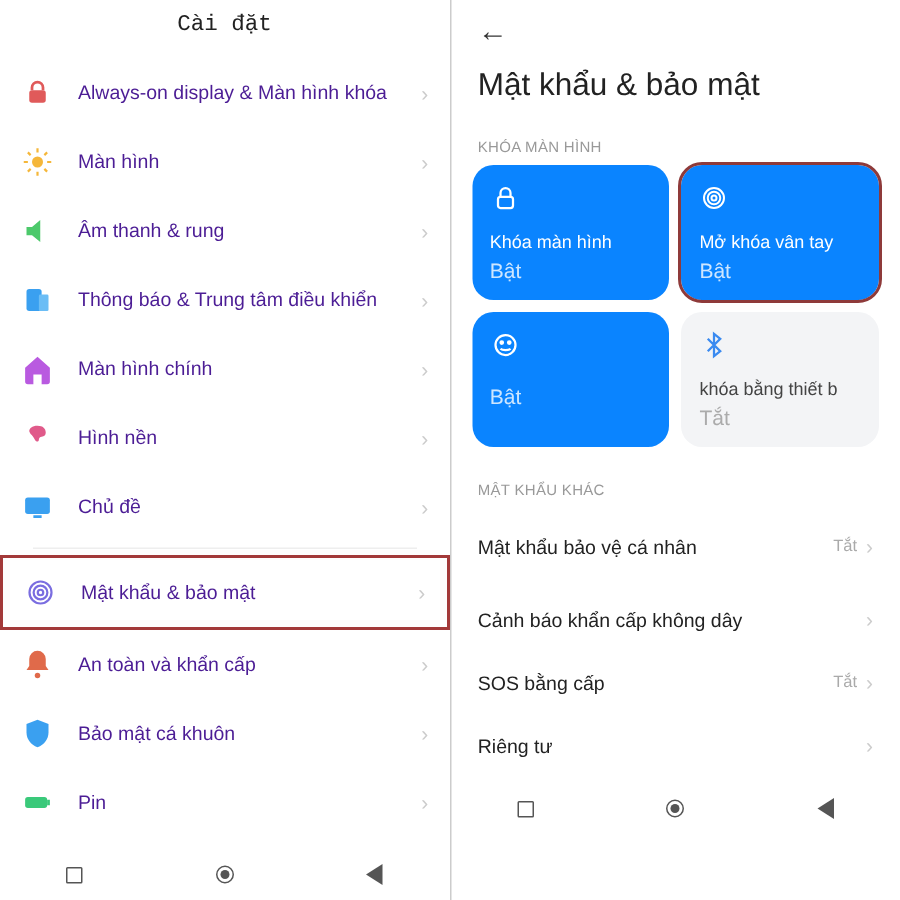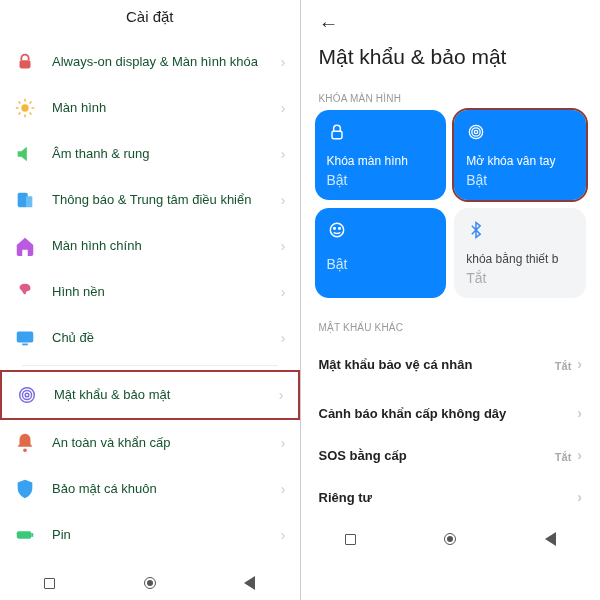--- a/index.html
+++ b/index.html
@@ -7,28 +7,28 @@
     width: 600px; height: 600px;
     font-family: -apple-system, Helvetica, Arial, sans-serif;
     background: #fff;
     display: flex;
     font-size: 13px;
     color: #222;
     overflow: hidden;
   }
   .pane { width: 300px; height: 600px; position: relative; display:flex; flex-direction:column;}
   .divider { width: 1px; background: #ccc; height:600px; }
-  .title-row { text-align:center; font-weight:500; font-size:15px; padding:8px 0 14px;}
+  .title-row { text-align:center; font-weight:500; font-size:15px; padding:8px 0 14px;font-family:Liberation Mono, monospace;}
   .list { flex:1; overflow:hidden; }
   .item {
     display:flex; align-items:center; padding:12px 14px;
     position:relative;
   }
   .item .icon { width:22px; height:22px; display:flex; align-items:center; justify-content:center; margin-right:16px;}
-  .item .label { flex:1; font-size:13px; color:#14532d; line-height:1.3;}
+  .item .label { flex:1; font-size:13px; color:#4c1d95; line-height:1.3;}
   .item .chev { color:#ccc; font-size:14px;}
   .hr { height:1px; background:#eee; margin:4px 22px;}
   .highlight { border:2px solid #a33a3a; }
   .pane-right .header { padding:6px 14px 0; display:flex; align-items:center;}
   .back-ar { font-size:20px; color:#333; padding:4px 0 2px 4px;}
   .big-title { font-size:21px; font-weight:500; padding:10px 18px 18px;}
   .section-label { font-size:10px; color:#999; padding:6px 18px 6px; letter-spacing:.2px;}
   .tiles { display:grid; grid-template-columns:1fr 1fr; gap:8px; padding:0 14px;}
   .tile {
     border-radius:14px; padding:12px 12px 10px; height:90px;
@@ -37,23 +37,22 @@
   }
   .tile.blue { background:#0a84ff; }
   .tile.gray { background:#f3f4f6; color:#444; }
   .tile .ticon { height:22px; margin-bottom:10px;}
   .tile .ticon svg { height:20px; width:20px; }
   .tile .tlabel { font-size:12px; line-height:1.2; white-space:nowrap; overflow:hidden; text-overflow:clip;}
   .tile .tstatus { font-size:14px; opacity:.8; margin-top:4px;}
   .tile.highlight2 { outline:2px solid #8e3a3a; outline-offset:0;}
   .other-list { padding:4px 0;}
   .row {
-    display:flex; align-items:flex-end;
+    display:flex; align-items:center;
     padding:13px 18px;
-    font-weight:bold;
   }
   .row .rlabel { flex:1; font-size:13px;}
   .row .rstatus { font-size:11px; color:#aaa; margin-right:6px;}
   .row .chev { color:#ccc; font-size:14px;}
   .nav {
     height:34px; display:flex; align-items:center; justify-content:space-around;
     border-top:0;
   }
   .nav span { color:#555; display:flex; align-items:center; justify-content:center;}
   .tri-left {

